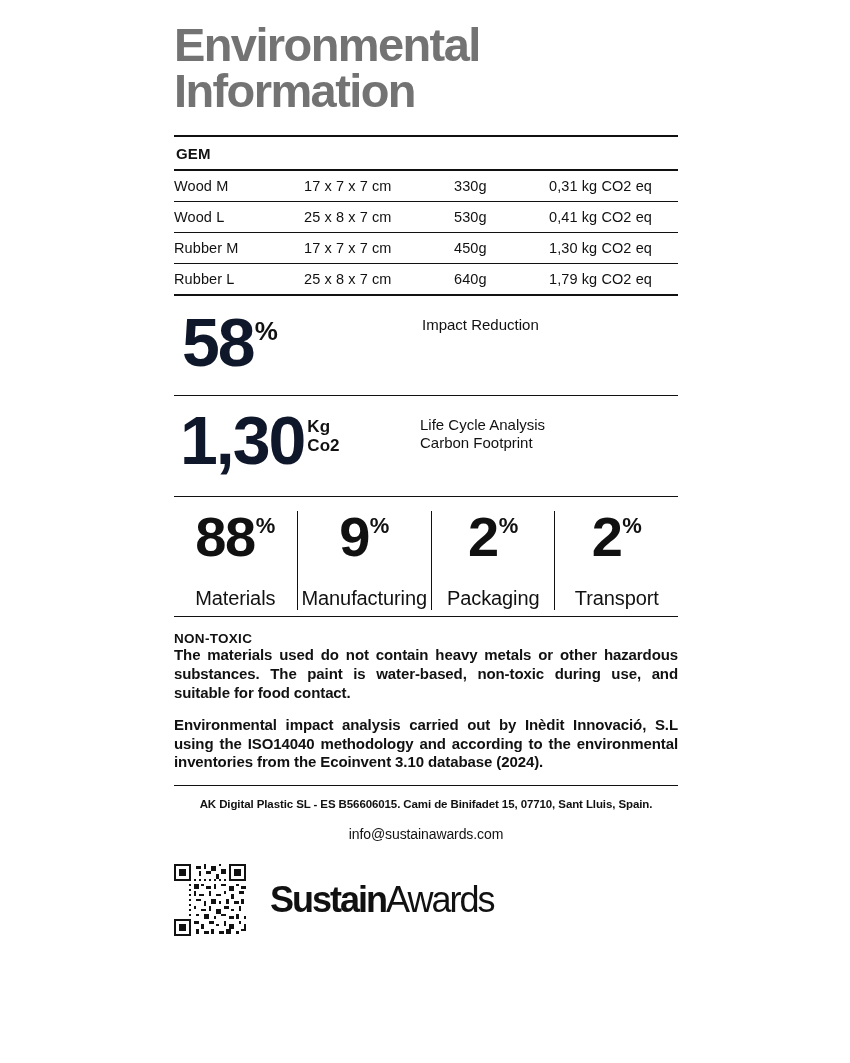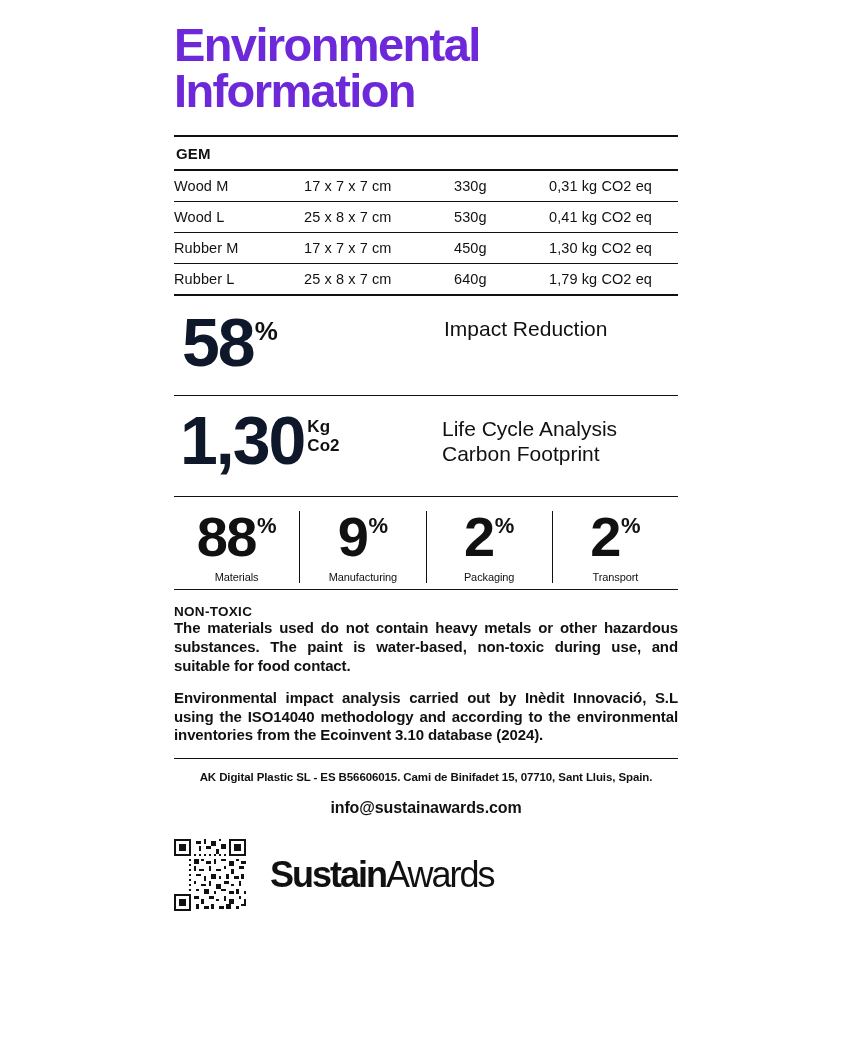--- a/index.html
+++ b/index.html
@@ -29,21 +29,21 @@
     width: 504px;
   }
 
   
   .title {
     font-size: 47px;
     font-weight: 700;
     line-height: 0.98;
     letter-spacing: -1.6px;
     margin: 0 0 0 0;
-    color: #6d28d9;
+    color: #737373;
   }
   .title .line2 { display: block; }
 
   
   .rule {
     border: none;
     border-top: 2px solid #111;
     margin: 0;
     height: 0;
   }
@@ -102,26 +102,25 @@
     margin-left: 1px;
   }
   .sup-unit {
     font-size: 17px;
     font-weight: 700;
     line-height: 1.08;
     margin-top: 8px;
     margin-left: 3px;
   }
   .stat-label {
-    font-size: 21px;
+    font-size: 15px;
     font-weight: 400;
     line-height: 1.2;
     color: #111;
     margin-top: 8px;
-    margin-left: 22px;
   }
 
   .impact-row { padding: 16px 0 22px 0; }
   .impact-num-wrap { width: 240px; padding-left: 8px; }
   .impact-label { margin-top: 4px; }
 
   .lca-row { padding: 14px 0 25px 0; }
   .lca-num-wrap { width: 240px; padding-left: 6px; }
   .lca-label { margin-top: 6px; }
 
@@ -151,23 +150,23 @@
     text-align: center;
   }
   .bd-pct {
     font-size: 22px;
     font-weight: 700;
     line-height: 1;
     margin-top: 4px;
     margin-left: 1px;
   }
   .bd-label {
-    font-size: 11px;
+    font-size: 20px;
     font-weight: 400;
-    margin-top: 8px;
+    margin-top: 24px;
     letter-spacing: -0.1px;
   }
 
   
   .textblock { padding-top: 14px; }
   .nontoxic-head {
     font-size: 13.5px;
     font-weight: 700;
     letter-spacing: 0.3px;
     margin-bottom: 0;
@@ -183,22 +182,22 @@
 
   
   .footer { padding-top: 12px; text-align: center; }
   .addr {
     font-size: 11.5px;
     font-weight: 700;
     letter-spacing: -0.1px;
     margin-bottom: 16px;
   }
   .email {
-    font-size: 16px;
-    font-weight: 700;
+    font-size: 14px;
+    font-weight: 400;
     letter-spacing: -0.1px;
   }
 
   
   .logo-row {
     display: flex;
     align-items: center;
     margin-top: 22px;
     padding-left: 0px;
   }

